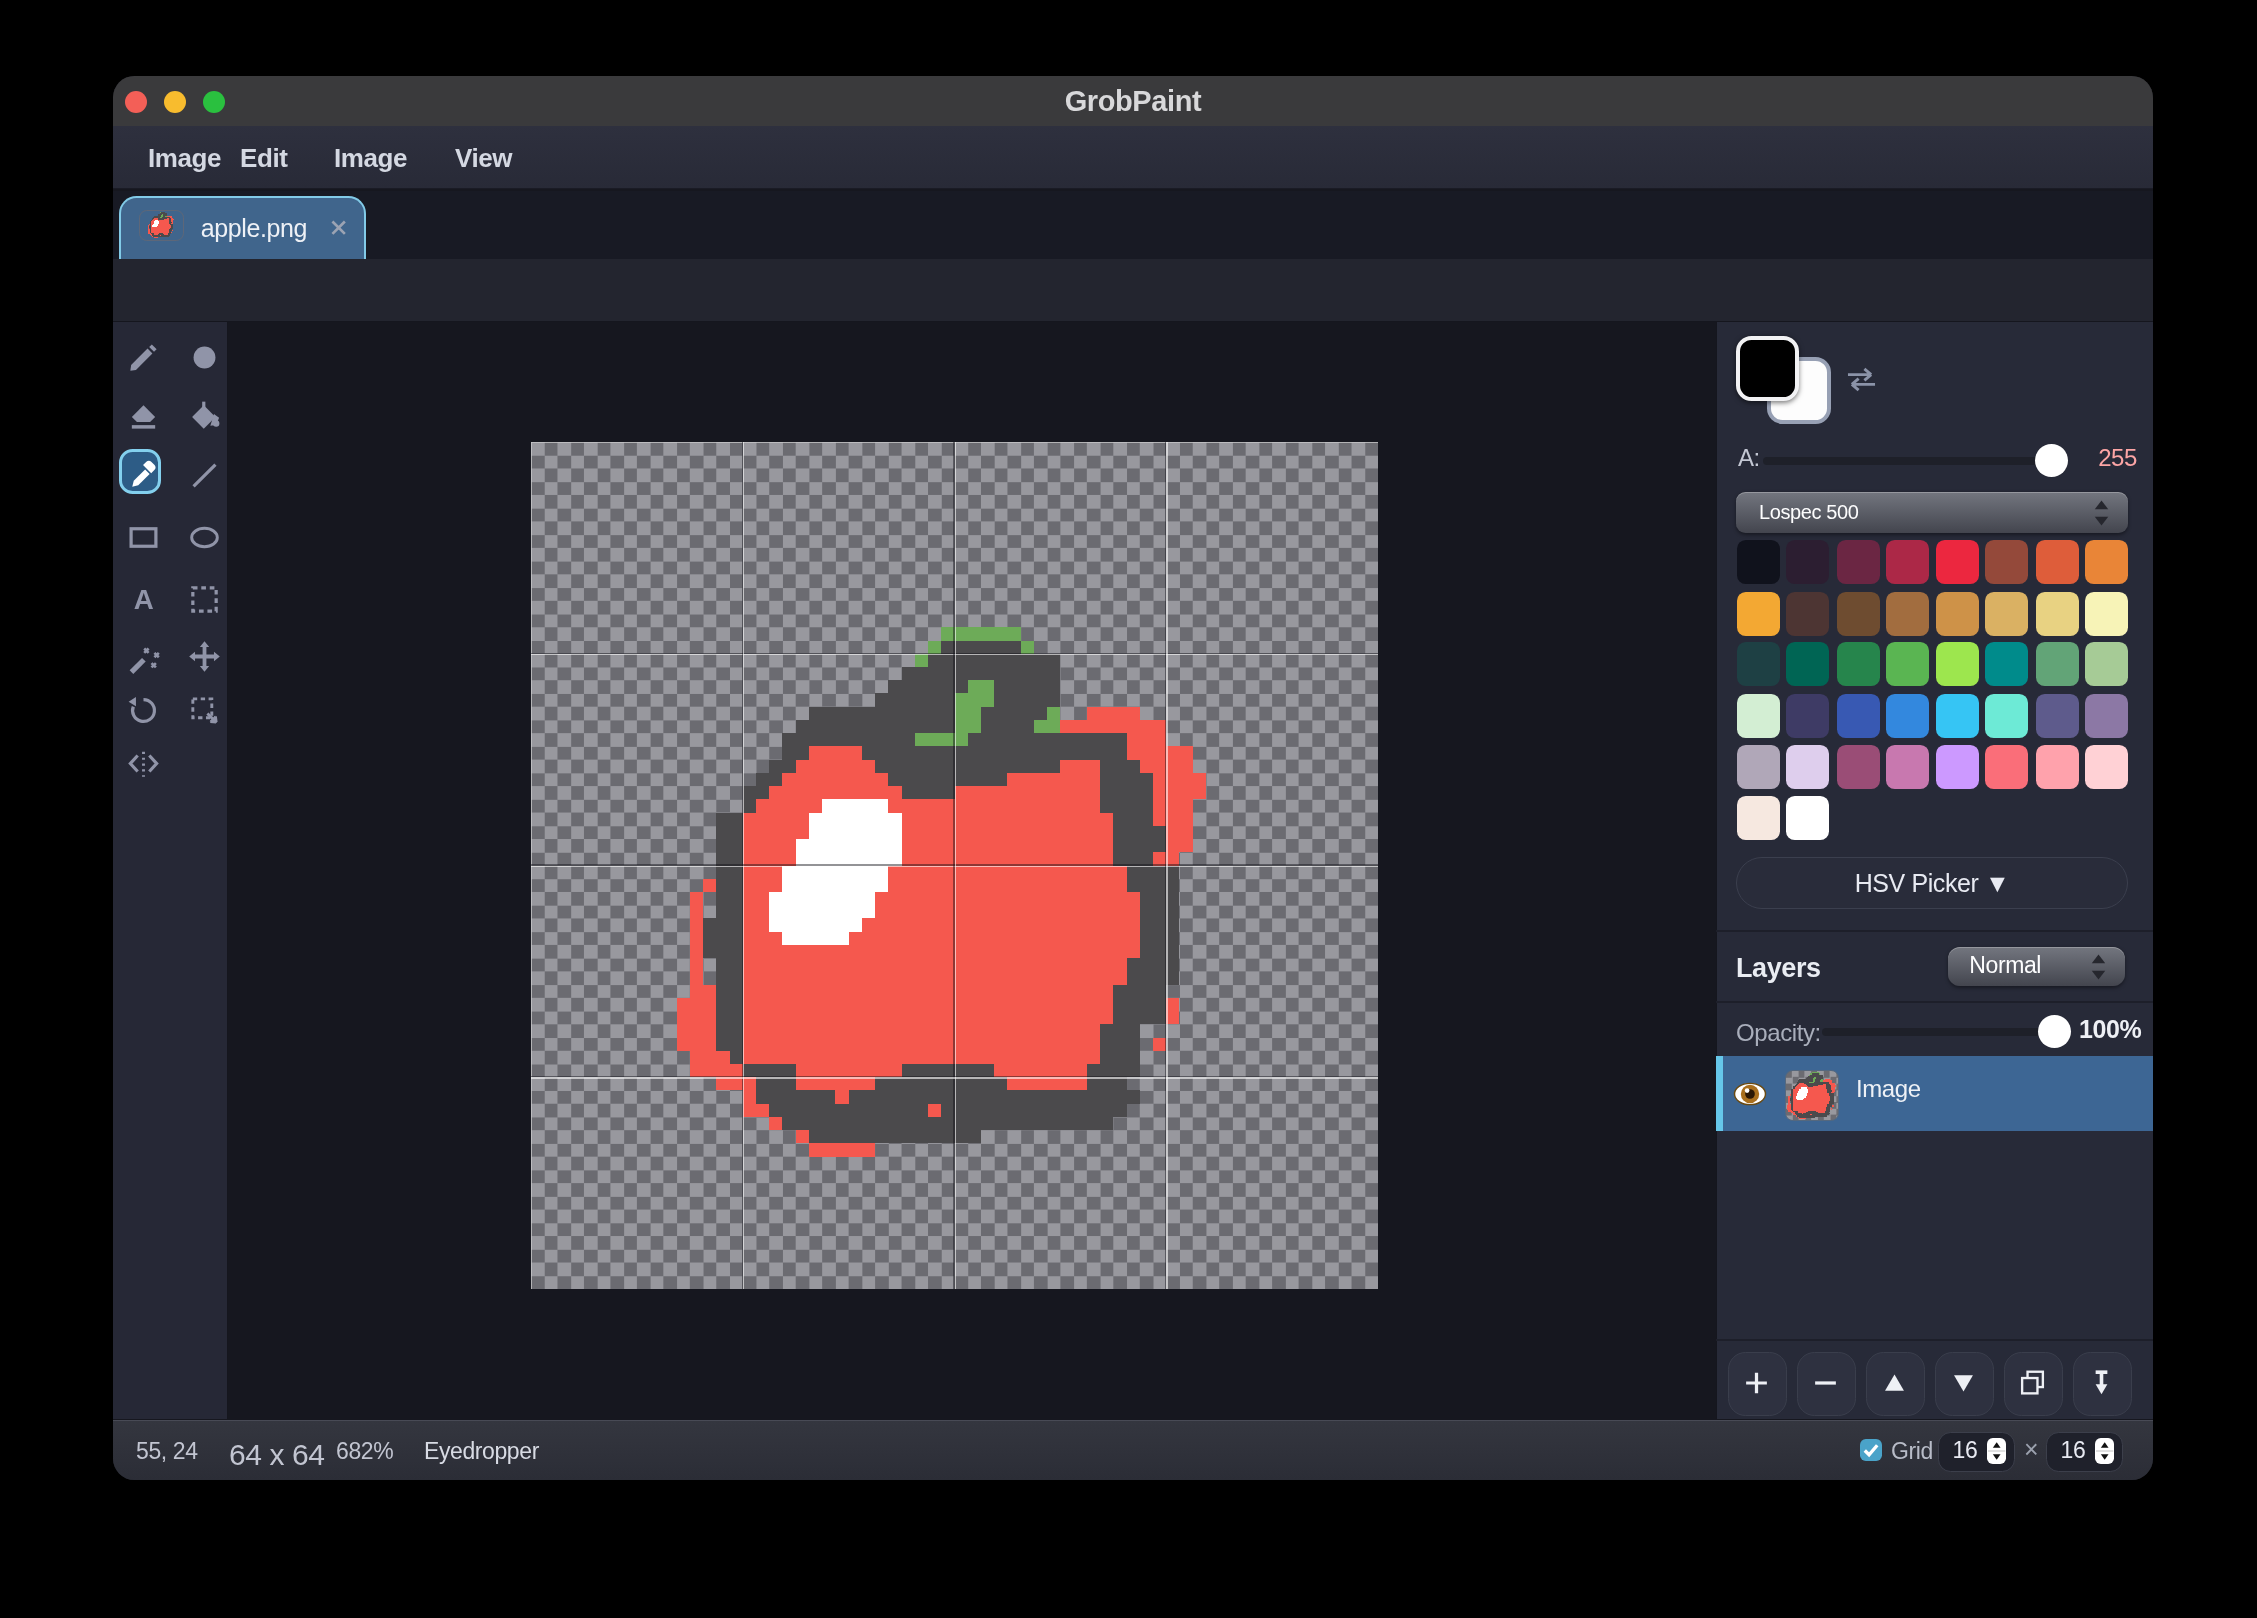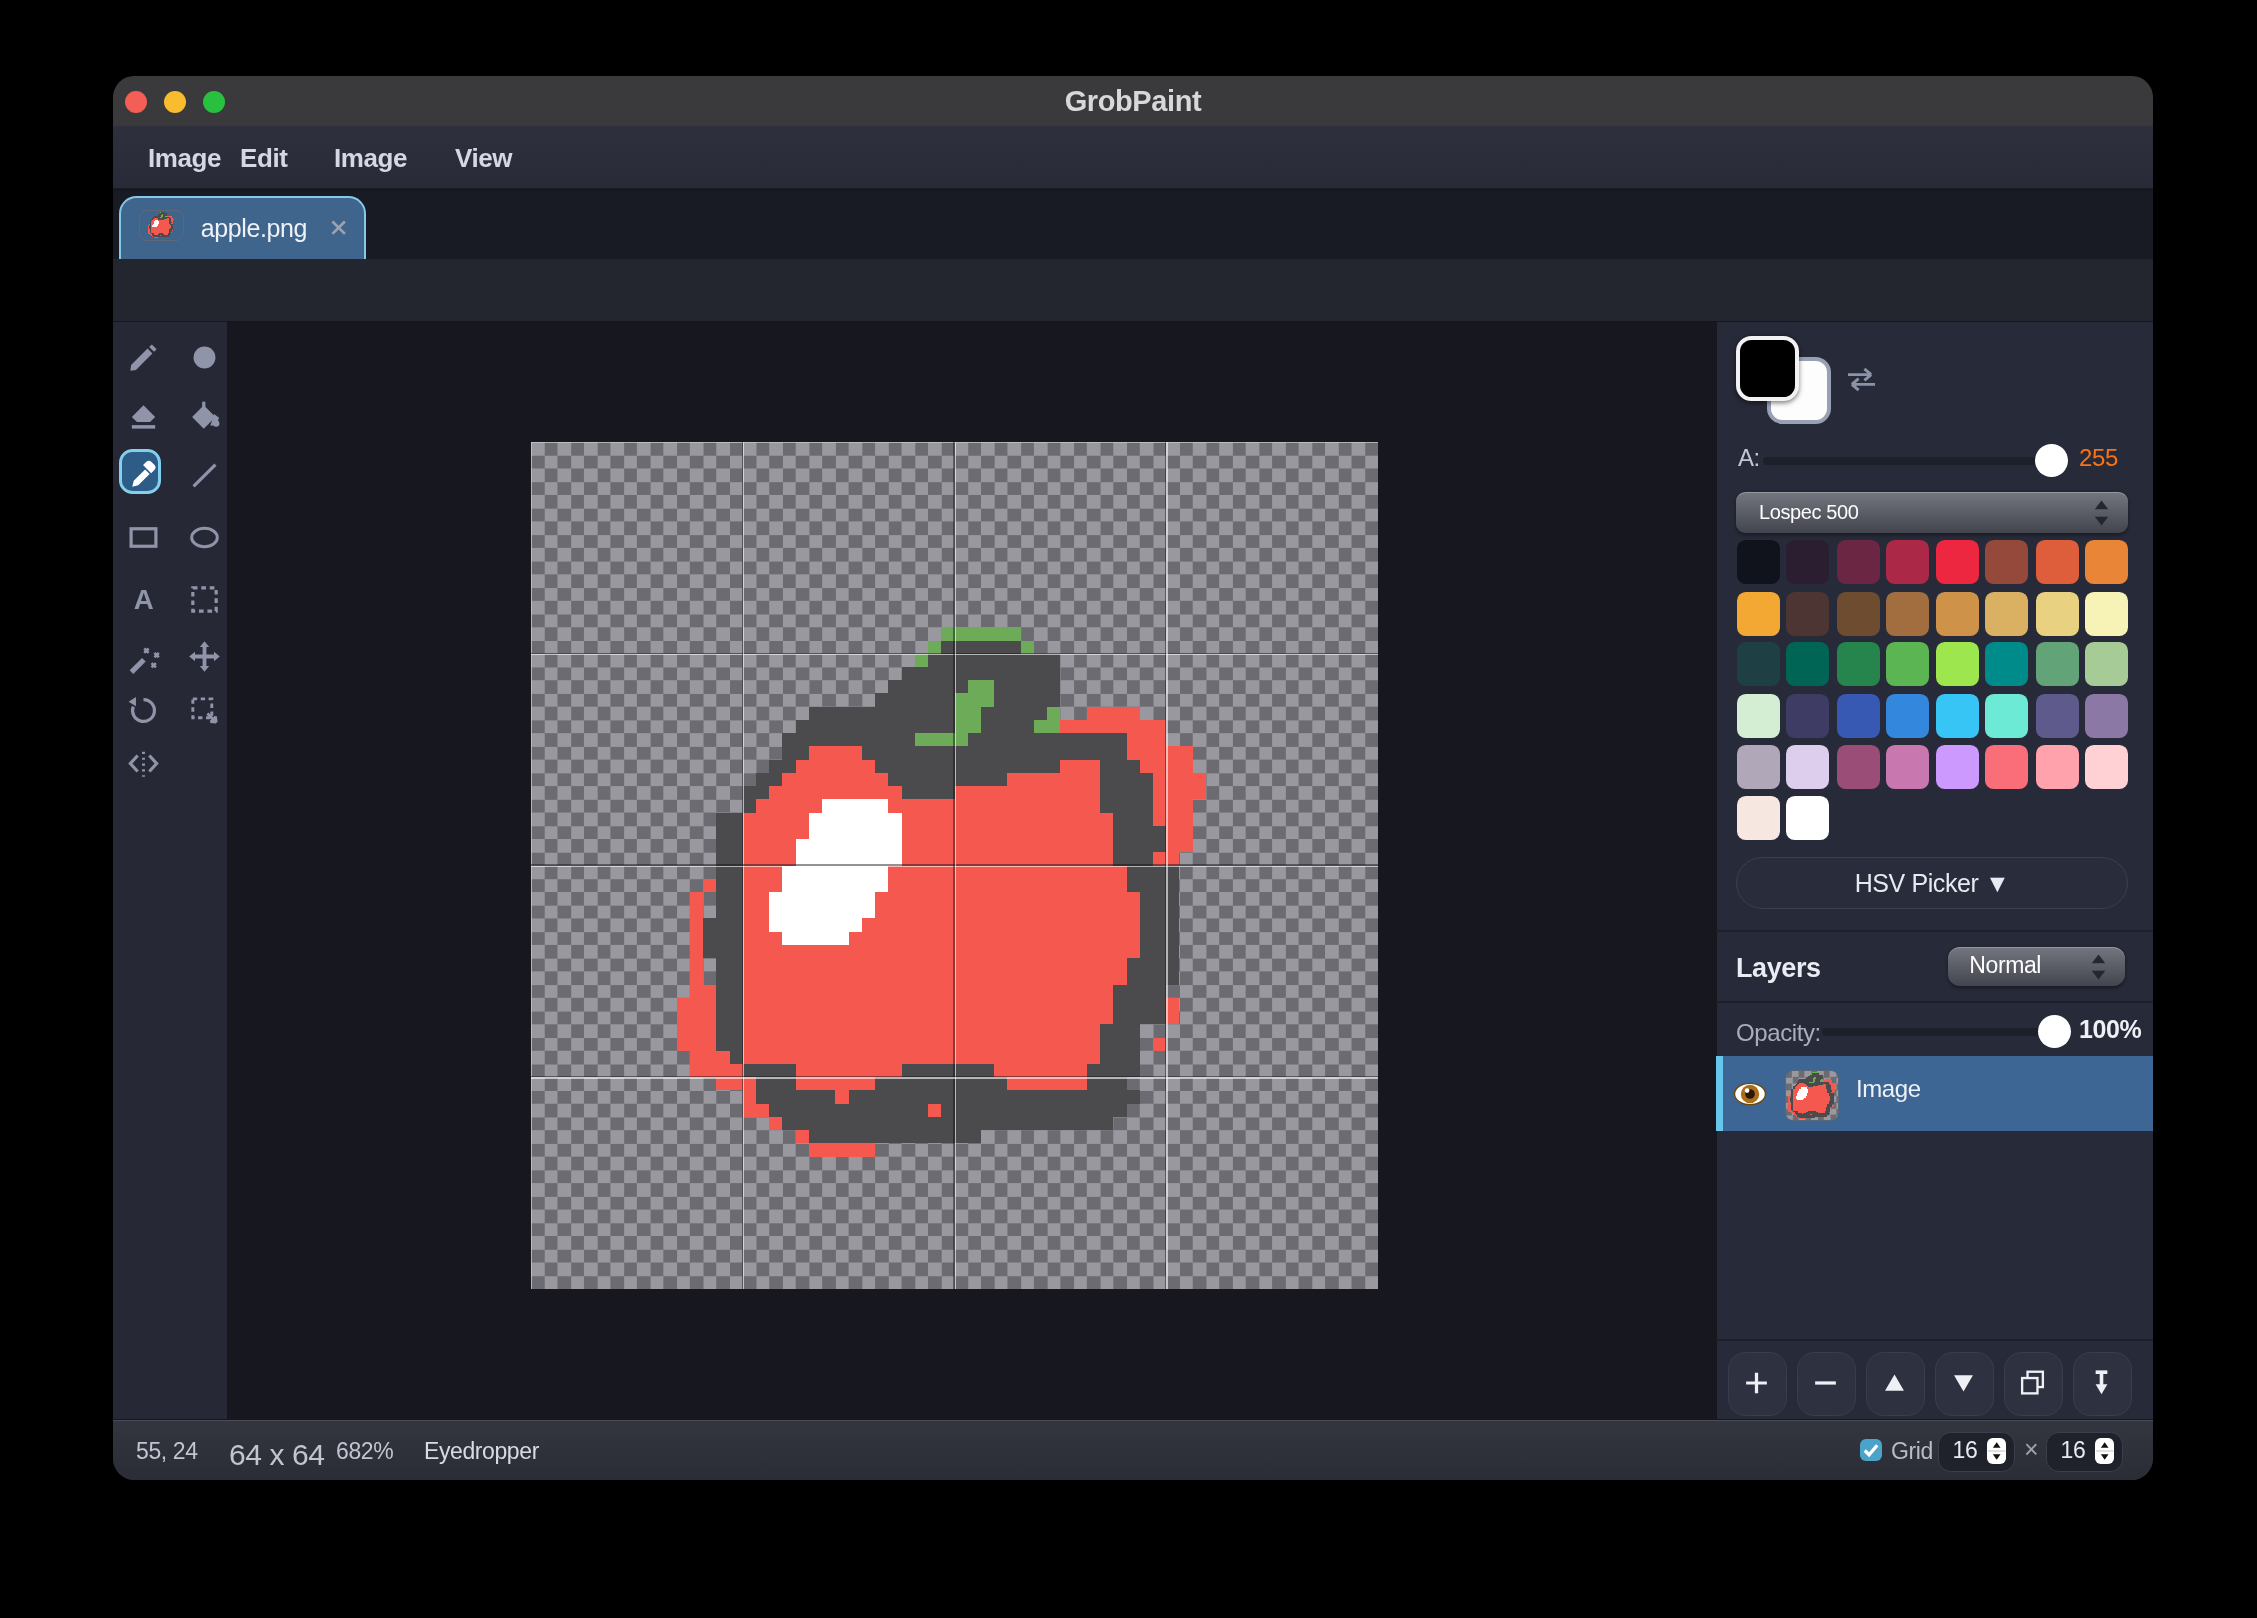--- a/index.html
+++ b/index.html
@@ -492,21 +492,21 @@
 <div class="abs" style="left:1767px;top:357px;width:64px;height:67px;border-radius:15.5px;background:#fdfdfd;border:4.9px solid #97a0b4"></div>
 <div class="abs" style="left:1736px;top:336px;width:63px;height:65px;border-radius:15.5px;background:#000;border:4.9px solid #f2f2f4;box-shadow:0 1.9px 5.8px rgba(0,0,0,.5)"></div>
 <svg class="abs" style="left:1842px;top:365px" width="39" height="29" viewBox="0 0 40 30">
     <path d="M6 10 H30 M30 10 l-7-6 M30 10 l-7 6" stroke="#8b93a8" stroke-width="3" fill="none"></path>
     <path d="M34 20 H10 M10 20 l7-6 M10 20 l7 6" stroke="#8b93a8" stroke-width="3" fill="none"></path>
   </svg>
 
 <div class="abs" style="left:1738px;top:444px;font-size:24px;color:#c3c7d3">A:</div>
 <div class="abs" style="left:1763px;top:457px;width:305px;height:7.8px;border-radius:3.9px;background:#1e2029"></div>
 <div class="abs" style="left:2035px;top:444px;width:33px;height:33px;border-radius:50%;background:#fff"></div>
-<div class="abs" style="left:2079px;top:444px;width:58px;text-align:left;font-size:24px;color:#f97316">255</div>
+<div class="abs" style="left:2079px;top:444px;width:58px;text-align:right;font-size:24px;color:#fca5a5">255</div>
 
 <div style="position:absolute;left:1736px;top:492px;width:392px;height:41px;border-radius:9.7px;background:linear-gradient(#73767f,#43454e);box-shadow:inset 0 1px 0 rgba(255,255,255,.25),0 1.9px 3.9px rgba(0,0,0,.4)">
 <div style="position:absolute;left:23px;top:50%;transform:translateY(-54%);font-size:20px;color:#fdfdfe">Lospec 500</div>
 <svg style="position:absolute;right:13.6px;top:50%;transform:translateY(-50%)" width="25" height="33" viewBox="0 0 26 34">
 <path d="M13 4 L20 13 L6 13 Z" fill="#26272e"></path>
       <path d="M13 30 L20 21 L6 21 Z" fill="#26272e"></path>
     </svg>
   </div>
 <div style="position:absolute;left:1737px;top:540px;width:43px;height:44px;border-radius:8.7px;background:#10121c"></div>
 <div style="position:absolute;left:1786px;top:540px;width:43px;height:44px;border-radius:8.7px;background:#2c1e31"></div>

